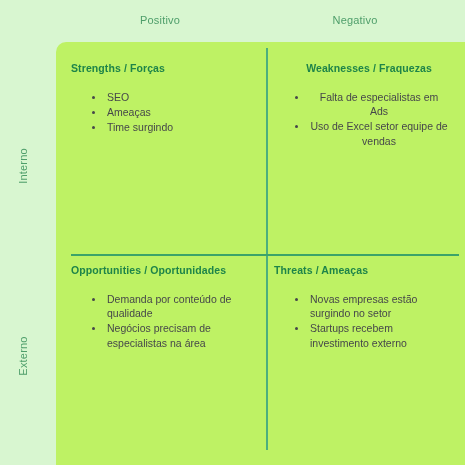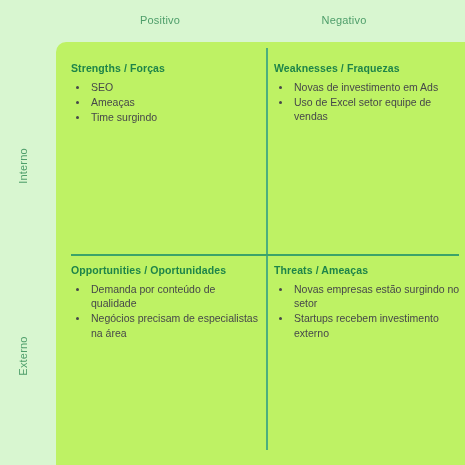--- a/index.html
+++ b/index.html
@@ -25,21 +25,21 @@
   .col-label {
     position: absolute;
     top: 14px;
     font-size: 11px;
     color: #4e9e6a;
     letter-spacing: 0.2px;
     text-align: center;
     white-space: nowrap;
   }
   #col-label-positive { left: 110px; width: 100px; }
-  #col-label-negative { left: 294px; width: 100px; }
+  #col-label-negative { left: 305px; width: 100px; }
 
   
   .row-label {
     position: absolute;
     left: 0px;
     width: 45px;
     font-size: 11px;
     color: #4e9e6a;
     letter-spacing: 0.2px;
     white-space: nowrap;
@@ -83,35 +83,35 @@
     height: 2px;
     background: #3ba369;
   }
 
   
   .quadrant {
     position: absolute;
     box-sizing: border-box;
   }
   #quadrant-strengths     { left: 15px;  top: 20px;  width: 190px; height: 185px; }
-  #quadrant-weaknesses    { left: 218px; top: 20px;  width: 190px; height: 185px; }
+  #quadrant-weaknesses    { left: 218px; top: 20px;  width: 190px; height: 185px; text-align: center; }
   #quadrant-opportunities { left: 15px;  top: 222px; width: 190px; height: 185px; }
   #quadrant-threats       { left: 218px; top: 222px; width: 190px; height: 185px; }
 
   .quadrant-title {
     font-size: 10.5px;
     font-weight: bold;
     color: #1e8449;
     margin: 0 0 6px 0;
     letter-spacing: 0.1px;
     white-space: nowrap;
   }
 
   .quadrant-list {
-    margin: 0;
+    margin: 16px;
     padding-left: 18px;
     list-style-type: disc;
   }
   .quadrant-list li {
     font-size: 10.5px;
     line-height: 1.35;
     color: #46474a;
     margin: 0 0 1px 0;
     padding-left: 2px;
   }
@@ -143,21 +143,21 @@
       <ul class="quadrant-list">
         <li>SEO</li>
         <li>Ameaças</li>
         <li>Time surgindo</li>
       </ul>
     </div>
 
     <div class="quadrant" id="quadrant-weaknesses">
       <div class="quadrant-title">Weaknesses / Fraquezas</div>
       <ul class="quadrant-list">
-        <li>Novas de investimento em Ads</li>
+        <li>Falta de especialistas em Ads</li>
         <li>Uso de Excel setor equipe de vendas</li>
       </ul>
     </div>
 
     <div class="quadrant" id="quadrant-threats">
       <div class="quadrant-title">Threats / Ameaças</div>
       <ul class="quadrant-list">
         <li>Novas empresas estão surgindo no setor</li>
         <li>Startups recebem investimento externo</li>
       </ul>

